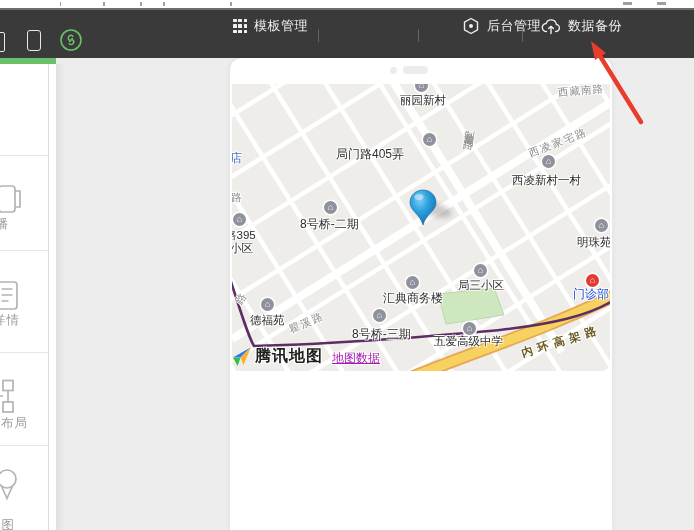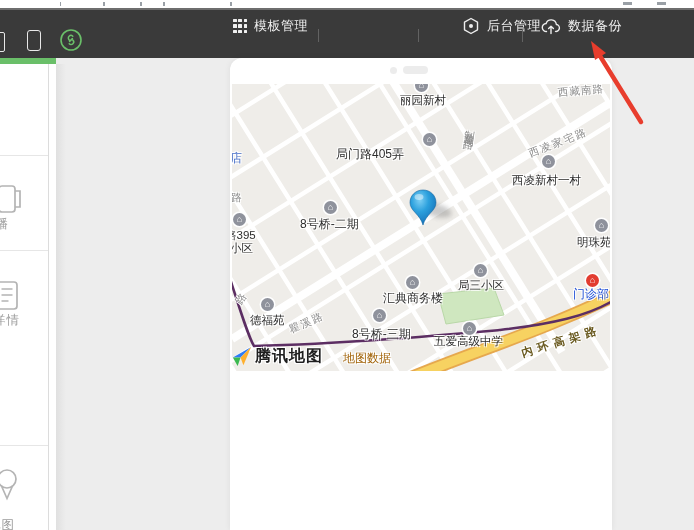--- a/index.html
+++ b/index.html
@@ -44,21 +44,21 @@
   .blue{color:#4a71c9;}
   .redtxt{color:#1d4ed8;}
   .hwy{color:#6a5a20;font-size:11.5px;letter-spacing:5px;font-weight:bold;}
   .mico{position:absolute;width:13px;height:13px;border-radius:50%;background:#8f929c;box-shadow:0 0 0 1.5px #fff;}
   .mico::after{content:"⌂";position:absolute;left:0;top:0;width:13px;height:13px;line-height:13px;text-align:center;color:#fff;font-size:9px;}
   .mico.red{background:#e23c30;}
   .pin-shadow{position:absolute;left:190px;top:120px;width:30px;height:13px;border-radius:50%;background:rgba(70,70,70,.28);filter:blur(2.5px);transform:rotate(14deg);}
   .attribution{position:absolute;left:-2px;top:261px;display:flex;align-items:center;}
   .attr-brand{font-size:16px;font-weight:bold;color:#1f1f1f;letter-spacing:1px;margin-left:2px;
     text-shadow:-1px -1px 0 #fff,1px -1px 0 #fff,-1px 1px 0 #fff,1px 1px 0 #fff;}
-  .attr-link{font-size:12px;color:#a16207;margin-left:20px;margin-top:3px;cursor:pointer;
+  .attr-link{font-size:12px;color:#a21caf;text-decoration:underline;margin-left:9px;margin-top:3px;cursor:pointer;
     text-shadow:-1px -1px 0 #fff,1px -1px 0 #fff,-1px 1px 0 #fff,1px 1px 0 #fff;}
 
   .arrow-overlay{position:absolute;left:0;top:0;pointer-events:none;}
 </style>
 </head>
 <body>
 
 <div id="app">
 
   <div class="chrome-strip">
@@ -131,20 +131,28 @@
     </div>
 
     <div class="s-item" style="top:186px;height:102px;">
       <svg width="36" height="36" viewBox="0 0 36 36" stroke="#b4b4b4" stroke-width="1.7" fill="none" style="top:27px;">
         <rect x="8" y="4" width="20" height="27" rx="3"></rect>
         <path d="M12.5 11 h11 M12.5 17 h11 M12.5 23 h7"></path>
       </svg>
       <span class="s-label" style="left:-7px;top:61px;">详情</span>
     </div>
 
+    <div class="s-item" style="top:288px;height:93px;">
+      <svg width="36" height="36" viewBox="0 0 36 36" stroke="#b4b4b4" stroke-width="1.7" fill="none" style="top:26px;">
+        <rect x="14" y="1.5" width="10" height="10"></rect>
+        <rect x="14" y="23" width="10" height="10"></rect>
+        <path d="M19 11.5 v11.5 M14 17 h-13"></path>
+      </svg>
+      <span class="s-label" style="left:1px;top:62px;">布局</span>
+    </div>
 
     <div class="s-item" style="top:381px;height:85px;">
       <svg width="36" height="36" viewBox="0 0 36 36" stroke="#b4b4b4" stroke-width="1.7" fill="none" style="top:21px;">
         <circle cx="18" cy="12" r="9"></circle>
         <path d="M12.5 19 L18 31.5 L23.5 19"></path>
       </svg>
       <span class="s-label" style="left:-12px;top:71px;">地图</span>
     </div>
   </div>
 

